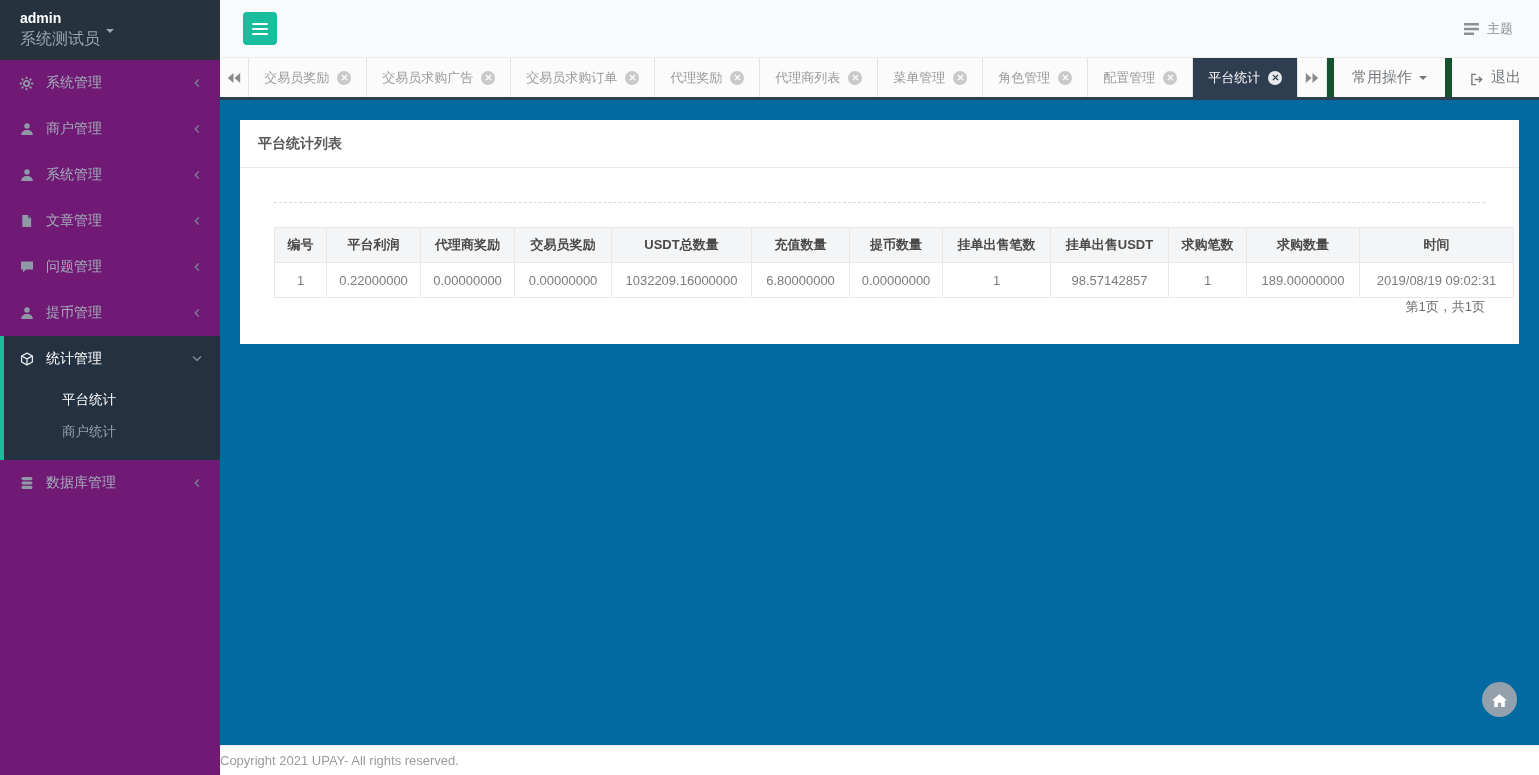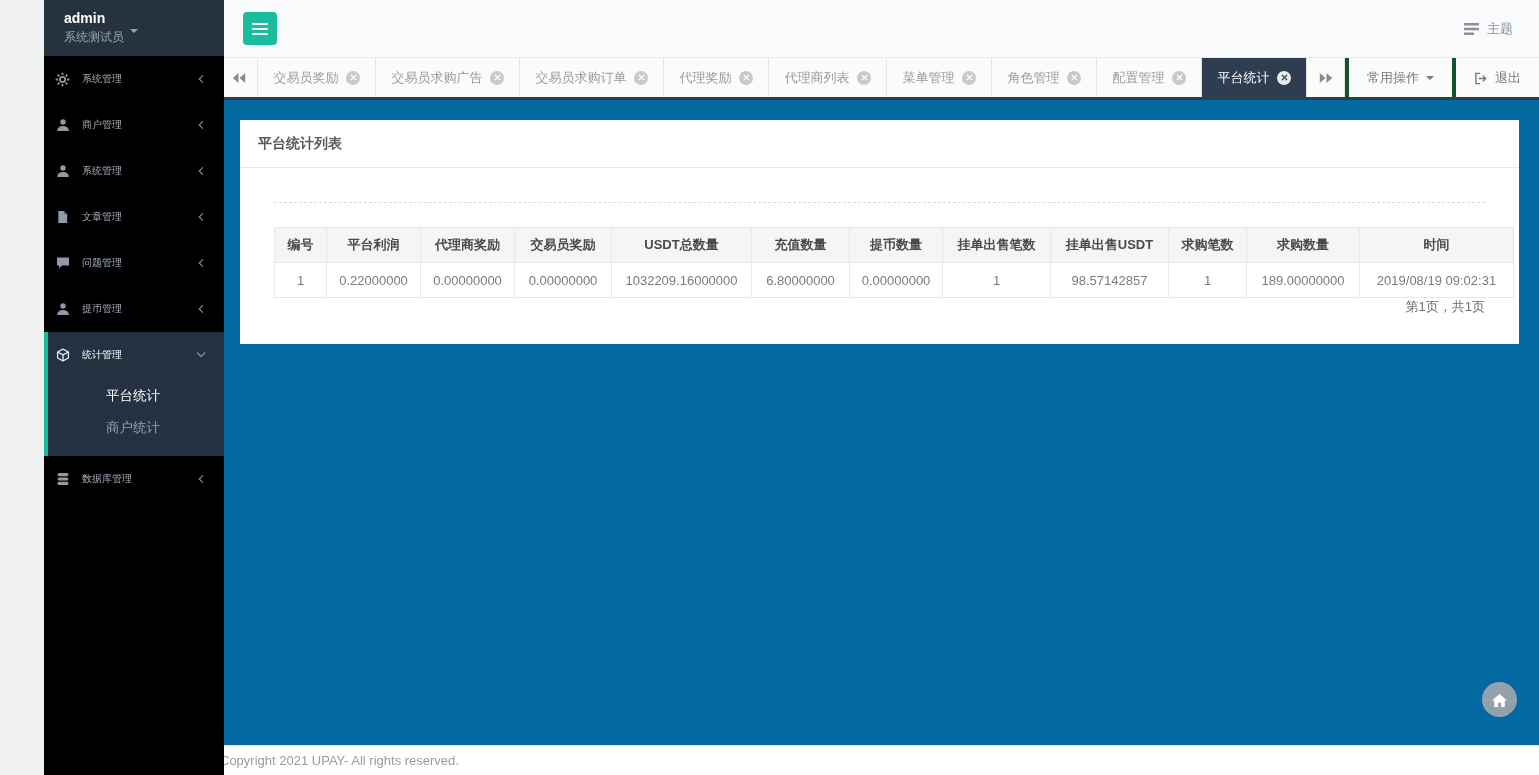--- a/index.html
+++ b/index.html
@@ -3,27 +3,27 @@
 <meta charset="utf-8">
 <style>
   * { box-sizing: border-box; margin: 0; padding: 0; }
   html,body { width:1539px; height:775px; }
   body {
     font-family: "Liberation Sans", "DejaVu Sans", sans-serif;
     background:#f0f1f1; overflow:hidden; position:relative;
   }
 
   
-  .sidebar { position:absolute; left:0; top:0; bottom:0; width:180px; background:#000000; z-index:5;margin-left:44px; }
+  .sidebar { position:absolute; left:0; top:0; bottom:0; width:220px; background:#701a75; z-index:5; }
   .user-panel { padding:9px 20px 10px; background:#26323e; }
   .user-name { color:#ffffff; font-size:14px; font-weight:bold; line-height:18px; }
-  .user-role { display:flex; align-items:flex-start; gap:6px; color:#9aa5b1; font-size:12px; margin-top:2px; cursor:pointer; }
+  .user-role { display:flex; align-items:flex-start; gap:6px; color:#9aa5b1; font-size:16px; margin-top:2px; cursor:pointer; }
   .caret { width:0; height:0; border-left:4px solid transparent; border-right:4px solid transparent; border-top:4px solid currentColor; display:inline-block; }
   .menu { margin-top:0; }
-  .menu-item { height:46px; display:flex; align-items:center; padding:0 18px 0 7px; border-left:4px solid transparent; color:#a3adb9; font-size:10px; cursor:pointer; }
+  .menu-item { height:46px; display:flex; align-items:center; padding:0 18px 0 15px; border-left:4px solid transparent; color:#a3adb9; font-size:14px; cursor:pointer; }
   .menu-item .mi-icon { width:15px; height:15px; margin-right:12px; color:#8f9aa6; display:inline-flex; align-items:center; justify-content:center; flex:none; }
   .menu-item .mi-label { flex:1; }
   .menu-item .mi-chevron { color:#7f8a96; display:inline-flex; }
   .menu-item.active { background:#222d39; color:#ffffff; }
   .menu-item.active .mi-icon, .menu-item.active .mi-chevron { color:#ffffff; }
   .menu-block { border-left:4px solid #19bc9c; background:#243140; }
   .menu-block .menu-item { border-left:none; background:transparent; color:#ffffff; }
   .menu-block .menu-item .mi-icon { color:#e8eef2; }
   .submenu { padding:2px 0 12px; }
   .submenu-item { height:32px; display:flex; align-items:center; padding-left:58px; color:#97a2ad; font-size:13.5px; cursor:pointer; }
@@ -40,21 +40,21 @@
   .tabbar { height:43px; background:#fbfbfb; border-top:1px solid #ececec; border-bottom:3px solid #2e3d50; display:flex; align-items:stretch; flex:none; white-space:nowrap; }
   .tab-nav { width:41px; display:flex; align-items:center; justify-content:center; color:#8a8a8a; cursor:pointer; }
   .tab-nav.left { border-right:1px solid #e4e4e4; }
   .tab-nav.right { border-left:1px solid #e4e4e4; border-right:1px solid #e4e4e4; }
   .tab { display:flex; align-items:center; gap:8px; padding:0 15px; font-size:13px; color:#9b9b9b; border-right:1px solid #e4e4e4; cursor:pointer; }
   .tab-close { width:14px; height:14px; border-radius:50%; background:#c9c9c9; display:inline-flex; align-items:center; justify-content:center; flex:none; cursor:pointer; }
   .tab-close svg { display:block; }
   .tab.active { background:#2e3d50; color:#ffffff; border-right:none; }
   .tab.active .tab-close { background:#e8eaec; }
   .tab-spacer { flex:1; }
-  .tabbar-action { display:flex; align-items:center; gap:7px; padding:0 18px; color:#76797c; font-size:13px; border-left:4px solid #14532d; cursor:pointer; }
+  .tabbar-action { display:flex; align-items:center; gap:7px; padding:0 18px; color:#76797c; font-size:15px; border-left:7px solid #14532d; cursor:pointer; }
 
   .content { flex:1; position:relative; background:#0369a1; overflow:hidden; }
 
   
   .panel { margin:20px; background:#ffffff; }
   .panel-header { padding:15px 18px 14px; font-size:14px; font-weight:bold; color:#5a5a5a; border-bottom:1px solid #e8e8e8; }
   .panel-body { padding:14px 34px 28px; }
   .filter-space { height:20px; }
   .dashed-divider { border:none; border-top:1px dashed #d9d9d9; margin:0 0 24px; }
 

